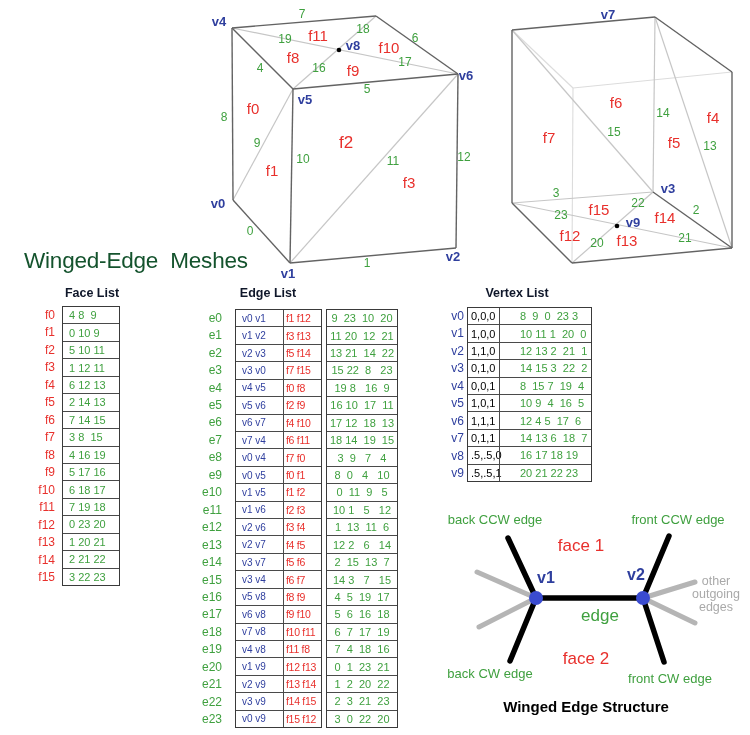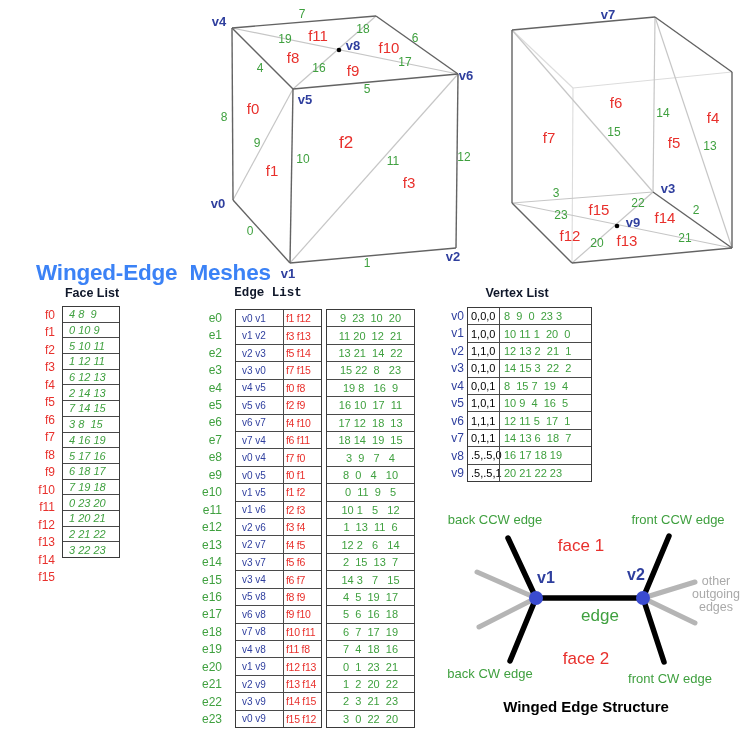--- a/index.html
+++ b/index.html
@@ -1,50 +1,50 @@
 <!DOCTYPE html>
 <html><head>
 <meta charset="utf-8">
 <style>
   html,body{margin:0;padding:0;background:#fff;}
   .page{position:relative;width:750px;height:735px;background:#fff;overflow:hidden;
         font-family:"Liberation Sans",sans-serif;}
-  .title{position:absolute;left:20px;top:244px;margin:16px;font-size:22.5px;font-weight:700;
-         color:#3b82f6;letter-spacing:-0.2px;white-space:pre;}
+  .title{position:absolute;left:20px;top:244px;margin:4px;font-size:22.5px;font-weight:400;
+         color:#14532d;letter-spacing:-0.2px;white-space:pre;}
   #diagram-svg{position:absolute;left:0;top:0;width:750px;height:735px;}
   .tbl-header{position:absolute;top:286px;font-size:12.5px;font-weight:700;color:#0f172a;
               text-align:center;white-space:nowrap;}
   .hdr-face{left:42px;width:100px;}
-  .hdr-edge{left:218px;width:100px;font-family:Liberation Mono, monospace;}
+  .hdr-edge{left:218px;width:100px;}
   .hdr-vertex{left:467px;width:100px;}
   .label-col{position:absolute;display:flex;flex-direction:column;}
   .label-col div{flex:1;display:flex;align-items:center;justify-content:flex-end;
                  font-size:12px;white-space:pre;}
   #face-labels{left:18px;top:306px;width:37px;height:280px;color:#e8302c;}
   #edge-labels{left:192px;top:309px;width:30px;height:419px;color:#3fa03f;}
   #vertex-labels{left:434px;top:307px;width:30px;height:175px;color:#2f3f9e;}
   .box{position:absolute;border:1.5px solid #3a3a3a;box-sizing:border-box;
        display:flex;flex-direction:column;background:#fff;}
   .box .row{flex:1;display:flex;align-items:center;box-sizing:border-box;}
   .box .row + .row{border-top:1.2px solid #4a4a4a;}
-  #face-box{left:62px;top:306px;width:58px;height:252px;font-style:italic;}
+  #face-box{left:62px;top:306px;width:58px;height:280px;}
   #face-box .row{padding-left:6px;font-size:11px;color:#3fa03f;white-space:pre;}
   #edge-box1{left:235px;top:309px;width:87px;height:419px;}
-  #edge-box2{left:326px;top:309px;width:89px;height:419px;}
+  #edge-box2{left:326px;top:309px;width:72px;height:419px;}
   .cell-verts{width:47px;box-sizing:border-box;padding-left:6px;font-size:10px;
               color:#2f3f9e;white-space:pre;}
   .cell-faces{width:37px;box-sizing:border-box;border-left:1.2px solid #4a4a4a;
               padding-left:2px;font-size:10.5px;letter-spacing:-0.3px;color:#e8302c;
               white-space:pre;align-self:stretch;display:flex;align-items:center;text-align:right;}
   #edge-box2 .row{justify-content:center;font-size:11px;color:#3fa03f;white-space:pre;}
   #vertex-box{left:467px;top:307px;width:125px;height:175px;}
   .cell-coords{width:31px;box-sizing:border-box;padding-left:3px;font-size:11px;
                color:#000;white-space:pre;}
   .cell-vedges{flex:1;box-sizing:border-box;border-left:1.2px solid #4a4a4a;
-               padding-left:4px;font-size:11px;color:#3fa03f;white-space:pre;
+               padding-left:20px;font-size:11px;color:#3fa03f;white-space:pre;
                align-self:stretch;display:flex;align-items:center;}
 </style>
 </head>
 <body>
 
 <div class="page">
   <svg id="diagram-svg" viewBox="0 0 750 735" xmlns="http://www.w3.org/2000/svg">
       <line x1="233" y1="200" x2="293" y2="89" stroke="#c6c6c6" stroke-width="1.2" stroke-linecap="butt"></line>
       <line x1="290" y1="263" x2="458" y2="74" stroke="#c6c6c6" stroke-width="1.2" stroke-linecap="butt"></line>
       <line x1="232" y1="28" x2="458" y2="74" stroke="#c6c6c6" stroke-width="1.2" stroke-linecap="butt"></line>
@@ -376,21 +376,21 @@
       <div class="row">
         <div class="cell-coords">0,0,1</div>
         <div class="cell-vedges">8  15 7  19  4</div>
       </div>
       <div class="row">
         <div class="cell-coords">1,0,1</div>
         <div class="cell-vedges">10 9  4  16  5</div>
       </div>
       <div class="row">
         <div class="cell-coords">1,1,1</div>
-        <div class="cell-vedges">12 11 5  17  1</div>
+        <div class="cell-vedges">12 4 5  17  6</div>
       </div>
       <div class="row">
         <div class="cell-coords">0,1,1</div>
         <div class="cell-vedges">14 13 6  18  7</div>
       </div>
       <div class="row">
         <div class="cell-coords">.5,.5,0</div>
         <div class="cell-vedges">16 17 18 19</div>
       </div>
       <div class="row">

